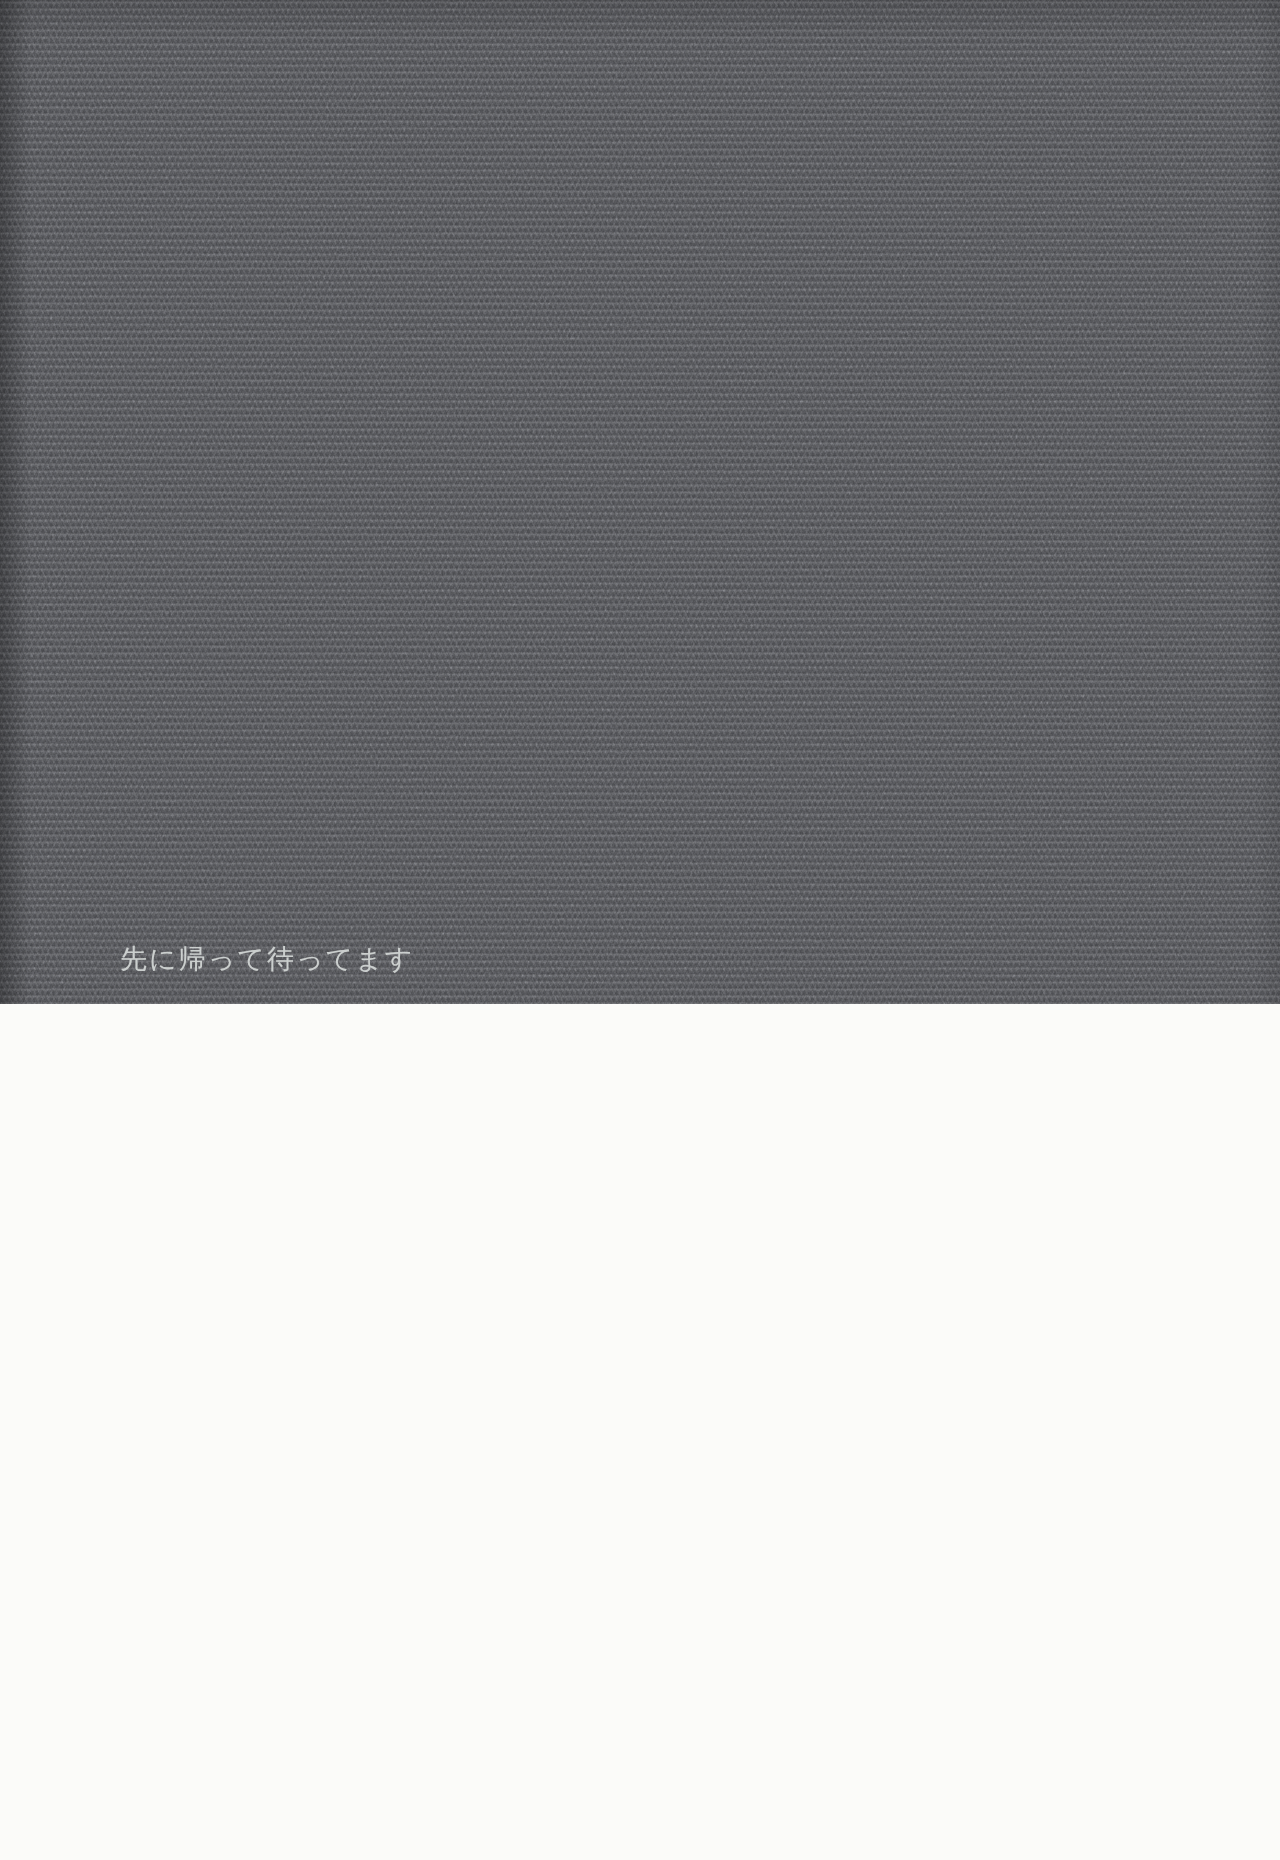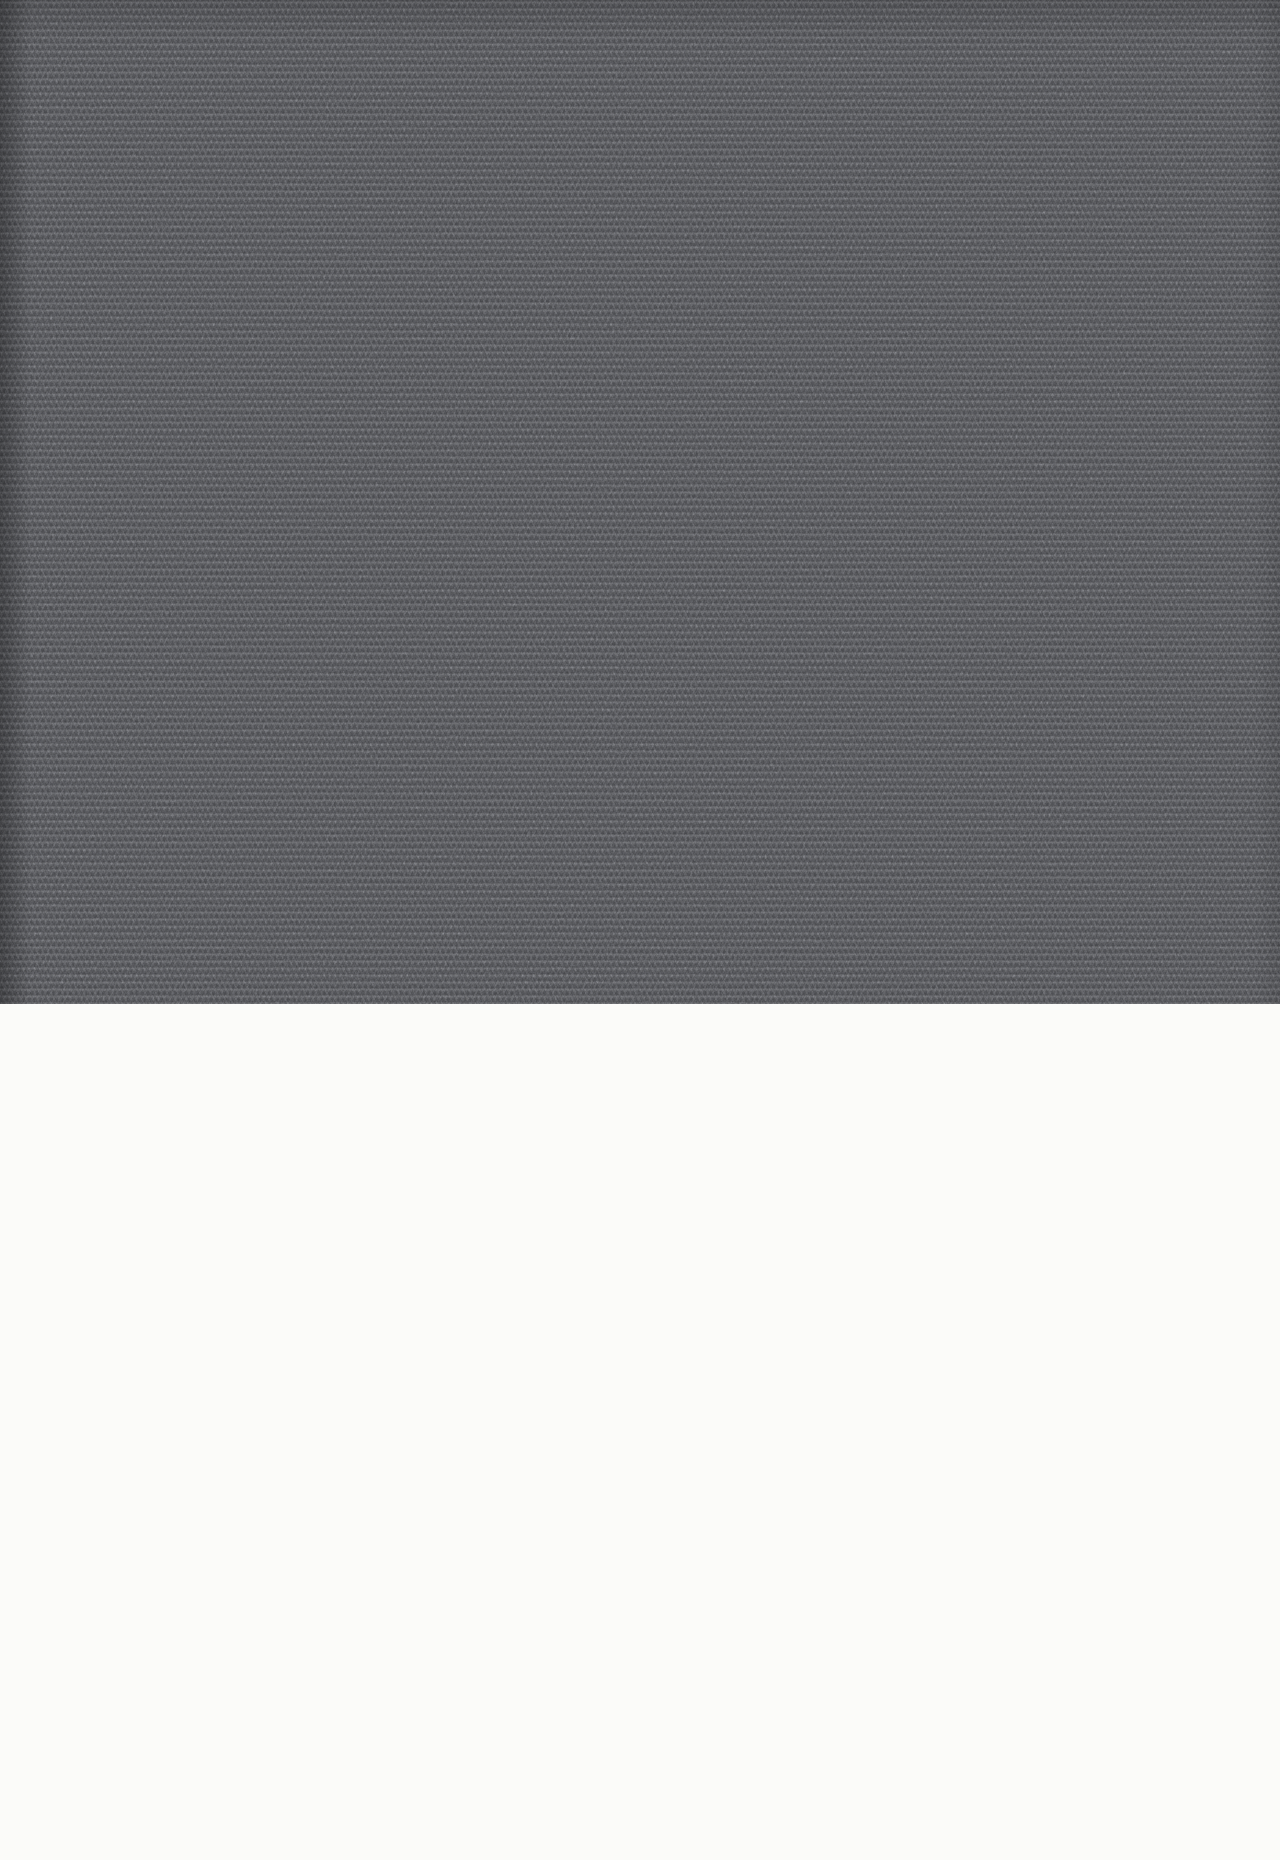--- a/index.html
+++ b/index.html
@@ -70,20 +70,21 @@
 <div class="page">
 
   <div class="fabric">
     <svg class="fabric-noise" width="1280" height="1004">
       <filter id="knitNoise" x="0" y="0" width="100%" height="100%">
         <feTurbulence type="fractalNoise" baseFrequency="0.55 0.35" numOctaves="2" stitchTiles="stitch" result="n"></feTurbulence>
         <feColorMatrix in="n" type="saturate" values="0"></feColorMatrix>
       </filter>
       <rect x="0" y="0" width="1280" height="1004" filter="url(#knitNoise)"></rect>
     </svg>
+    <h1 class="cover-title">先に帰って待ってます</h1>
   </div>
 
   <div class="paper-area">
 
     
 
     
 
     
 

